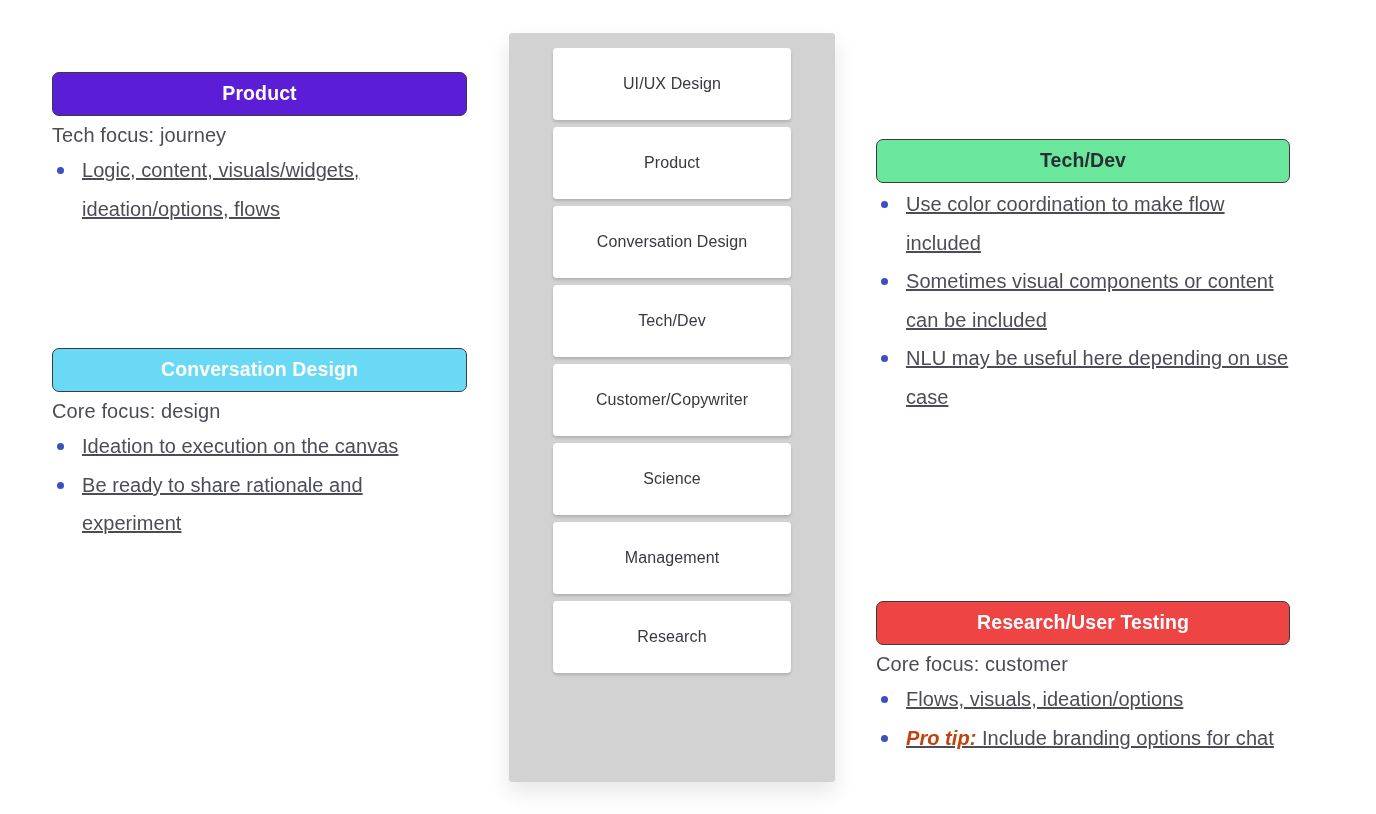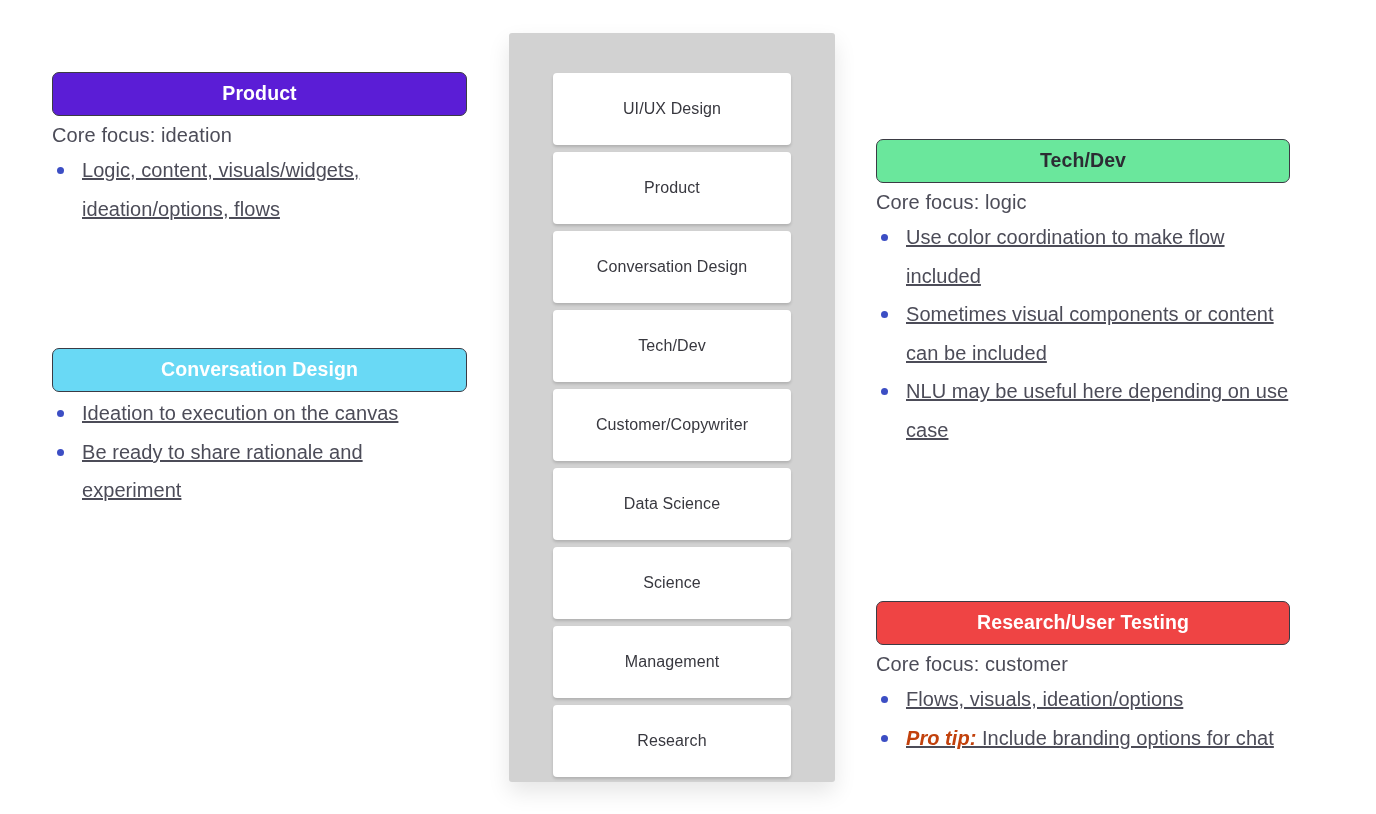--- a/index.html
+++ b/index.html
@@ -114,21 +114,21 @@
   
   #roles-panel {
     position: absolute;
     left: 509px;
     top: 33px;
     width: 326px;
     height: 749px;
     background: #d2d2d2;
     border-radius: 3px;
     box-shadow: 0 10px 22px rgba(0,0,0,.10);
-    padding: 40px 0 0 0;
+    padding: 15px 0 0 0;
     box-sizing: border-box;
   }
 
   .role-card {
     box-sizing: border-box;
     width: 238px;
     height: 72px;
     margin: 0 auto 7px auto;
     background: #ffffff;
     border-radius: 4px;
@@ -145,47 +145,47 @@
 <body>
 
 <div class="stage">
 
   <div class="top-sliver"></div>
 
   <div class="block" id="block-product">
     <div class="pill light-text" style="background:#5B1DD6">
       <span>Product</span>
     </div>
-    <div class="core-focus">Core focus: ideation</div>
+    <div class="core-focus">Tech focus: journey</div>
     <ul class="bullets">
       <li>
         <span>Logic, content, visuals/widgets, ideation/options, flows</span>
       </li>
     </ul>
   </div>
 
   <div class="block" id="block-conversation-design">
     <div class="pill light-text" style="background:#69D9F5">
       <span>Conversation Design</span>
     </div>
+    <div class="core-focus">Core focus: design</div>
     <ul class="bullets">
       <li>
         <span>Ideation to execution on the canvas</span>
       </li>
       <li>
         <span>Be ready to share rationale and experiment</span>
       </li>
     </ul>
   </div>
 
   <div class="block" id="block-tech-dev">
     <div class="pill dark-text" style="background:#6AE79C">
       <span>Tech/Dev</span>
     </div>
-    <div class="core-focus">Core focus: logic</div>
     <ul class="bullets">
       <li>
         <span>Use color coordination to make flow included</span>
       </li>
       <li>
         <span>Sometimes visual components or content can be included</span>
       </li>
       <li>
         <span>NLU may be useful here depending on use case</span>
       </li>
@@ -218,23 +218,20 @@
     <div class="role-card">
       <span>Conversation Design</span>
     </div>
     <div class="role-card">
       <span>Tech/Dev</span>
     </div>
     <div class="role-card">
       <span>Customer/Copywriter</span>
     </div>
     <div class="role-card">
-      <span>Data Science</span>
-    </div>
-    <div class="role-card">
       <span>Science</span>
     </div>
     <div class="role-card">
       <span>Management</span>
     </div>
     <div class="role-card">
       <span>Research</span>
     </div>
   </div>
 

